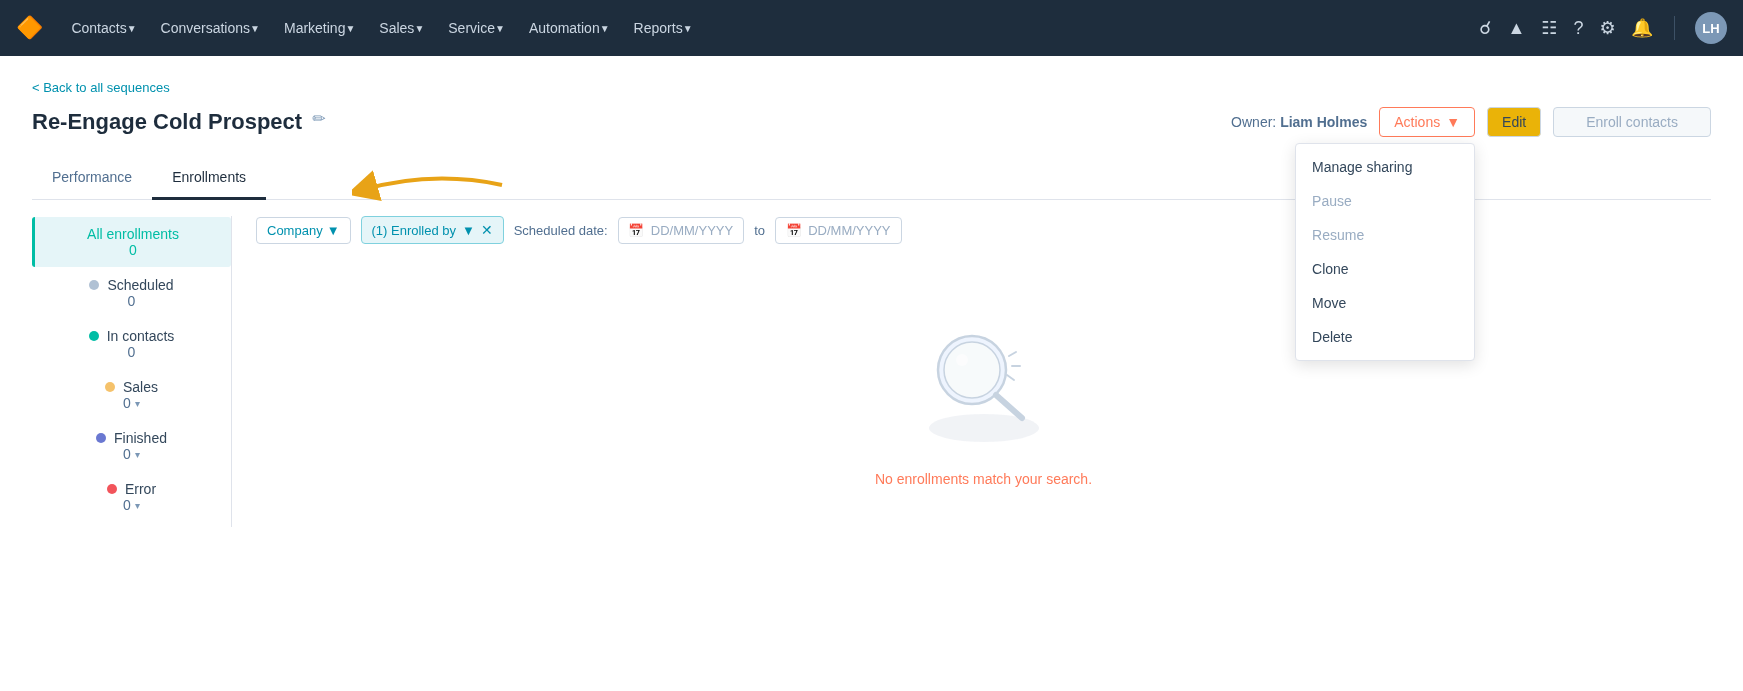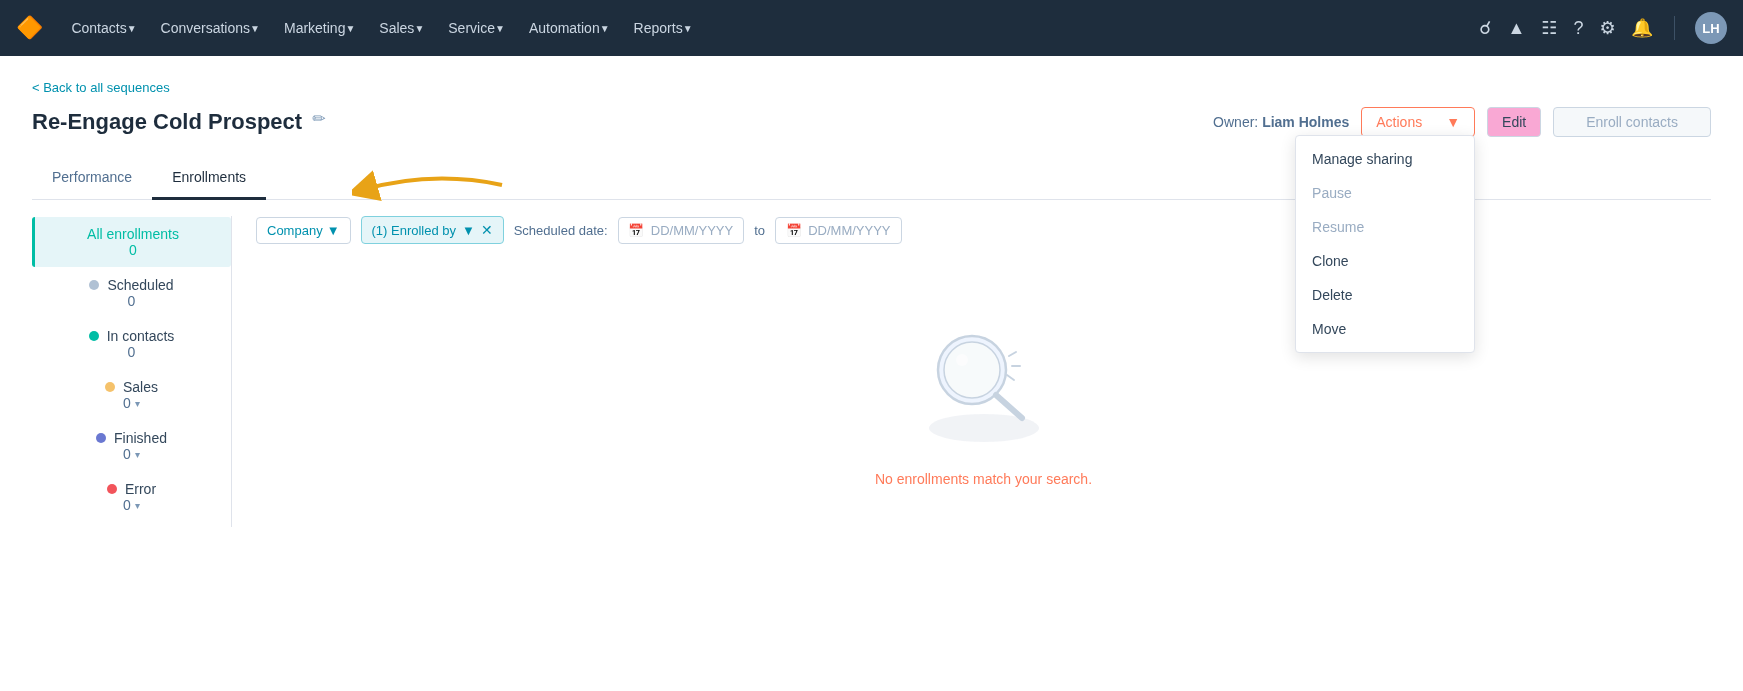--- a/index.html
+++ b/index.html
@@ -59,46 +59,46 @@
     .owner-label { color: #516f90; font-size: 14px; }
 
     .btn-actions {
       border: 1.5px solid #ff7a59;
       background: #fff;
       color: #ff7a59;
       padding: 6px 14px;
       border-radius: 4px;
       cursor: pointer;
       font-size: 14px;
-      display: flex; align-items: center; gap: 24px;
+      display: flex; align-items: center; gap: 6px;
       position: relative;
     }
     .btn-edit {
       border: 1.5px solid #cbd6e2;
-      background: #f9a8d4;
+      background: #eab308;
       color: #33475b;
       padding: 6px 14px;
       border-radius: 4px;
       cursor: pointer;
       font-size: 14px;
     }
     .btn-enroll {
       border: 1.5px solid #cbd6e2;
       background: #f5f8fa;
       color: #99acc2;
       padding: 6px 32px;
       border-radius: 4px;
       cursor: pointer;
       font-size: 14px;
     }
 
     
     .dropdown-menu {
       position: absolute;
-      top: 28px;
+      top: 36px;
       right: 0;
       background: #fff;
       border: 1px solid #dfe3eb;
       border-radius: 4px;
       box-shadow: 0 4px 16px rgba(0,0,0,0.12);
       min-width: 180px;
       z-index: 100;
       padding: 6px 0;
     }
     .dropdown-item {
@@ -267,22 +267,22 @@
         <button class="btn-actions">
           <span>Actions</span>
           <span>▼</span>
         </button>
 
         <div class="dropdown-menu" id="dropdown-menu">
             <div class="dropdown-item">Manage sharing</div>
             <div class="dropdown-item disabled">Pause</div>
             <div class="dropdown-item disabled">Resume</div>
             <div class="dropdown-item">Clone</div>
+            <div class="dropdown-item">Move</div>
             <div class="dropdown-item">Delete</div>
-            <div class="dropdown-item">Move</div>
           </div>
       </div>
       <button class="btn-edit">Edit</button>
       <button class="btn-enroll">Enroll contacts</button>
     </div>
   </div>
 
   <div class="tabs" id="tabs-container">
       <div class="tab">Performance</div>
       <div class="tab active">Enrollments</div>

